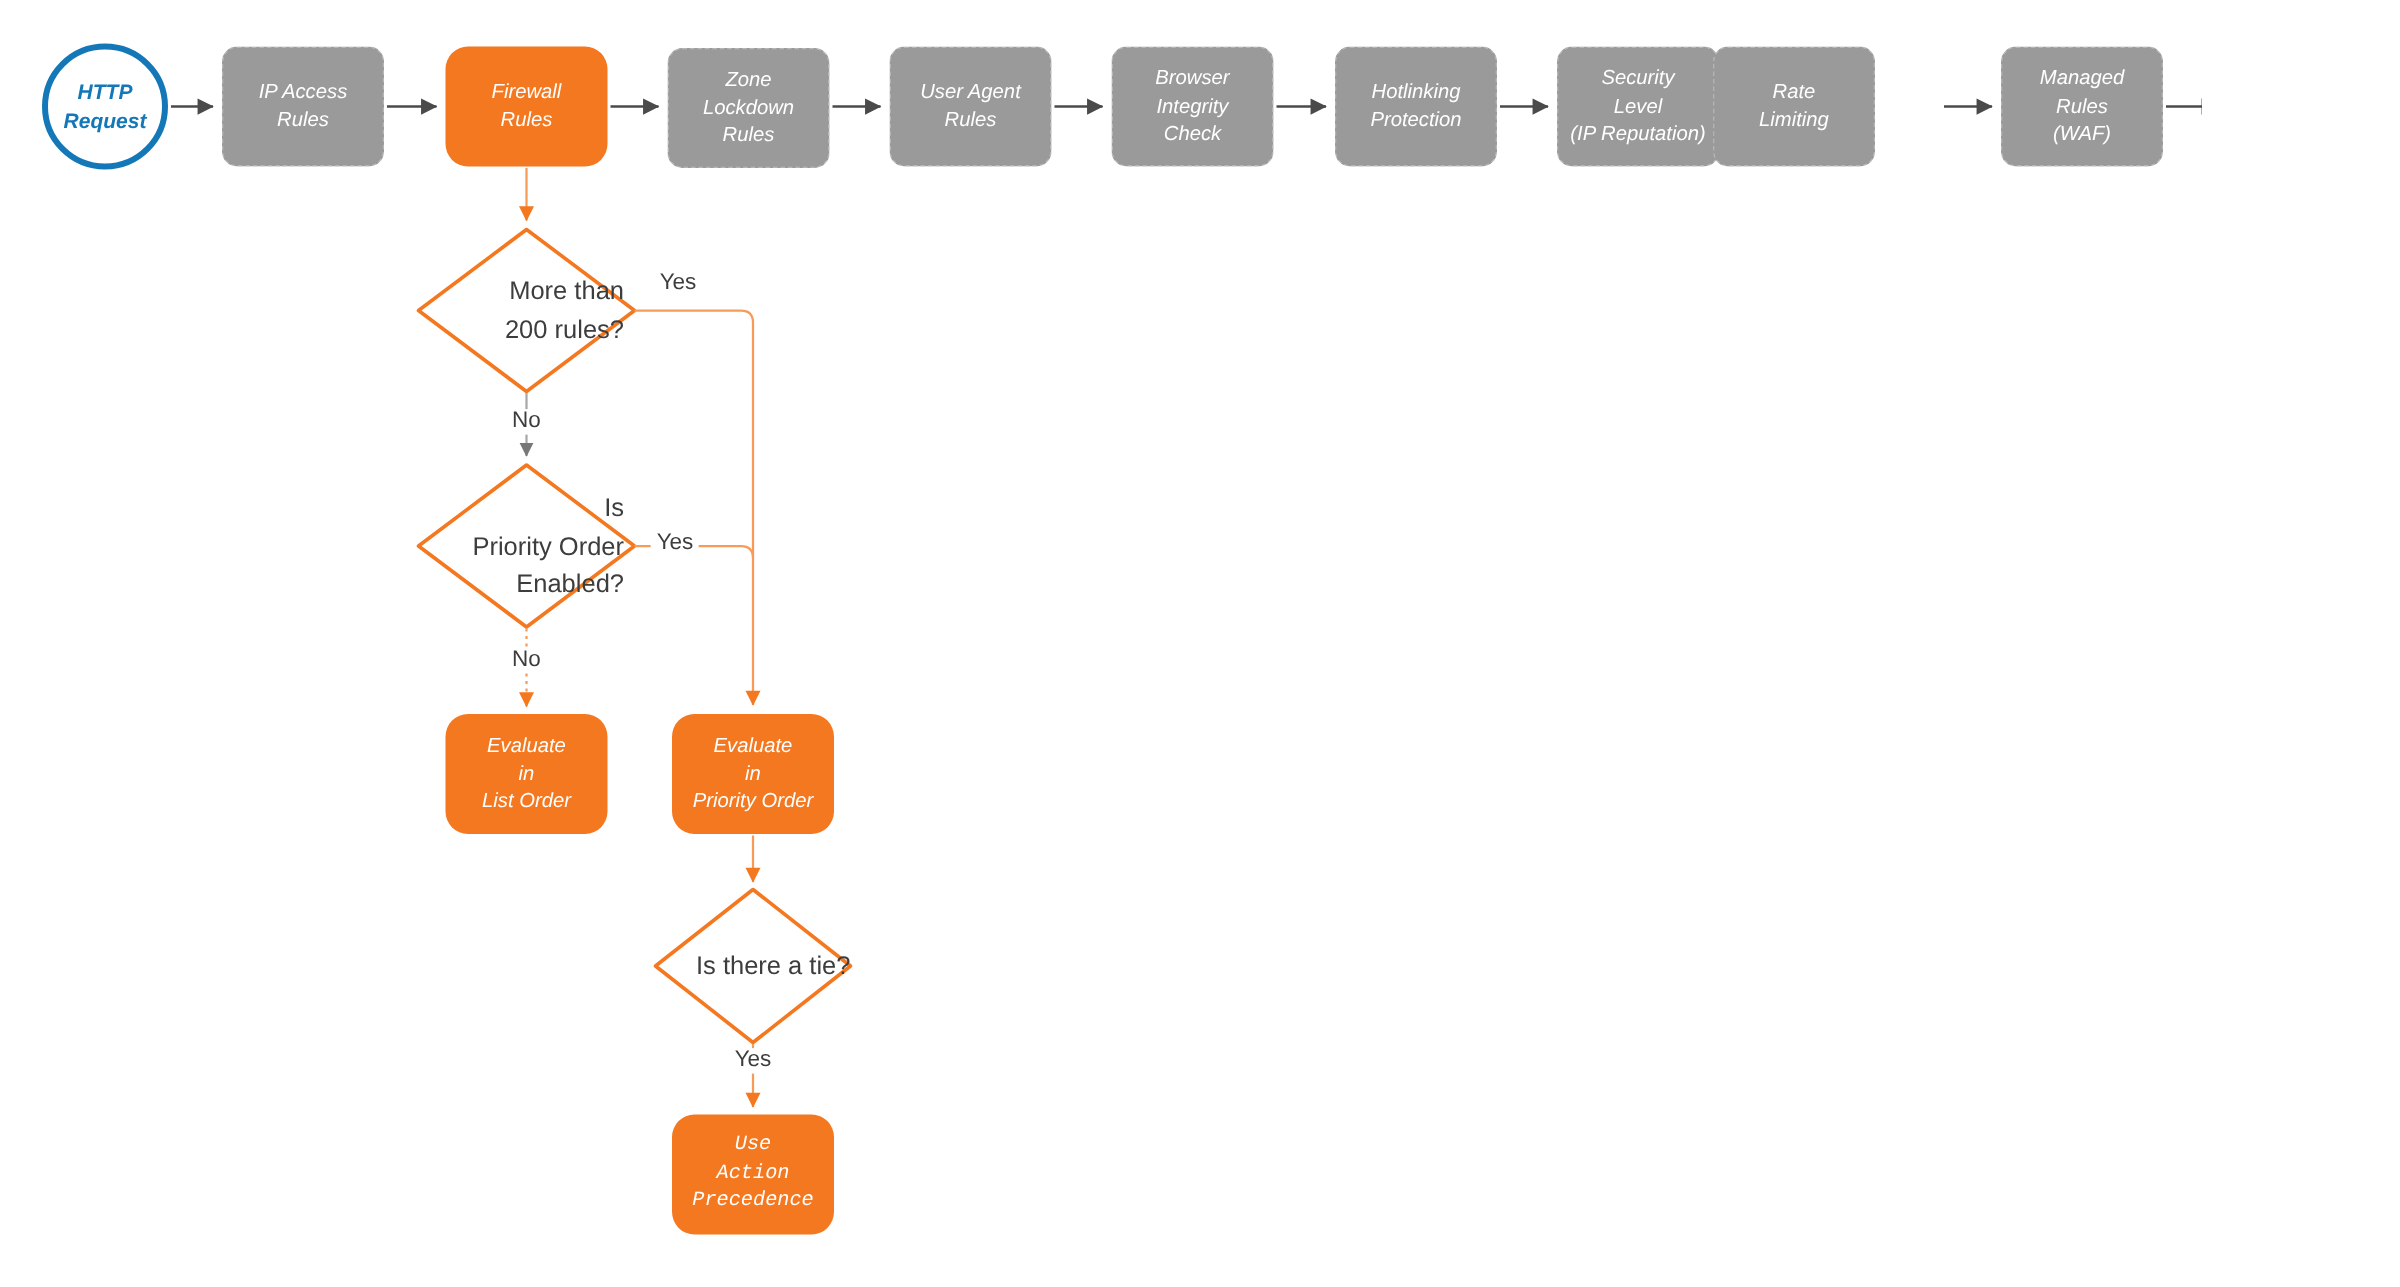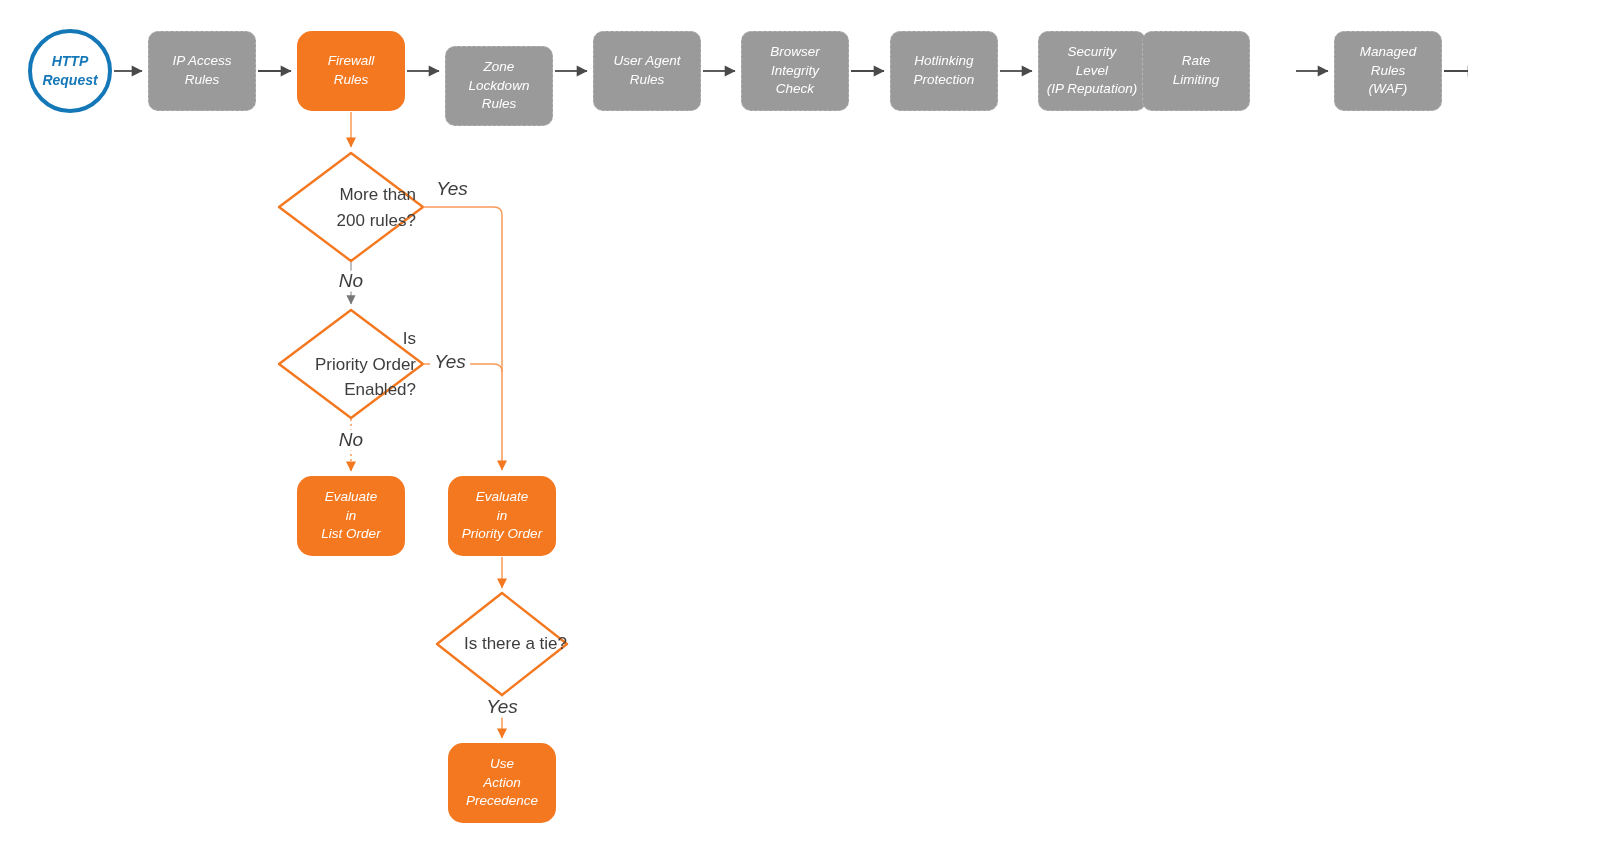--- a/index.html
+++ b/index.html
@@ -51,21 +51,21 @@
   }
   .circle.start{background:#FFFFFF;border:4px solid var(--blue);color:var(--blue);}
   .circle.end{background:var(--blue);border:4px solid var(--blue);color:#FFFFFF;}
   .diamond-text{
     position:absolute;transform:translate(-50%,-50%);
     width:130px;text-align:right;
     color:var(--text-dark);font-size:17px;line-height:1.5;font-style:normal;
   }
   .edge-label{
     position:absolute;transform:translate(-50%,-50%);
-    color:var(--text-dark);font-size:19px;font-style:italic;
+    color:var(--text-dark);font-size:15px;
     background:var(--bg);padding:0 4px;line-height:1.1;
   }
   .lbl{white-space:pre-line;}
 </style>
 </head>
 <body>
 
 <div class="canvas">
 
   <svg class="wires" width="1600" height="858">
@@ -119,21 +119,21 @@
   </div>
 
   <div class="node pbox gray" style="left:148px;top:31px;">
     <span class="lbl">IP Access
 Rules</span>
   </div>
   <div class="node pbox orange" style="left:297px;top:31px;">
     <span class="lbl">Firewall
 Rules</span>
   </div>
-  <div class="node pbox gray" style="left:445px;top:46px;">
+  <div class="node pbox gray" style="left:445px;top:32px;">
     <span class="lbl">Zone
 Lockdown
 Rules</span>
   </div>
   <div class="node pbox gray" style="left:593px;top:31px;">
     <span class="lbl">User Agent
 Rules</span>
   </div>
   <div class="node pbox gray" style="left:741px;top:31px;">
     <span class="lbl">Browser
@@ -175,21 +175,21 @@
   <div class="node pbox orange" style="left:297px;top:476px;">
     <span class="lbl">Evaluate
 in
 List Order</span>
   </div>
   <div class="node pbox orange" style="left:448px;top:476px;">
     <span class="lbl">Evaluate
 in
 Priority Order</span>
   </div>
-  <div class="node pbox orange" style="left:448px;top:743px;">
+  <div class="node pbox orange" style="left:448px;top:743px;font-family:Liberation Mono, monospace;">
     <span class="lbl">Use
 Action
 Precedence</span>
   </div>
 
   <div class="edge-label" style="left:452px;top:189px;">Yes</div>
   <div class="edge-label" style="left:351px;top:281px;">No</div>
   <div class="edge-label" style="left:450px;top:362px;">Yes</div>
   <div class="edge-label" style="left:351px;top:440px;">No</div>
   <div class="edge-label" style="left:502px;top:707px;">Yes</div>

